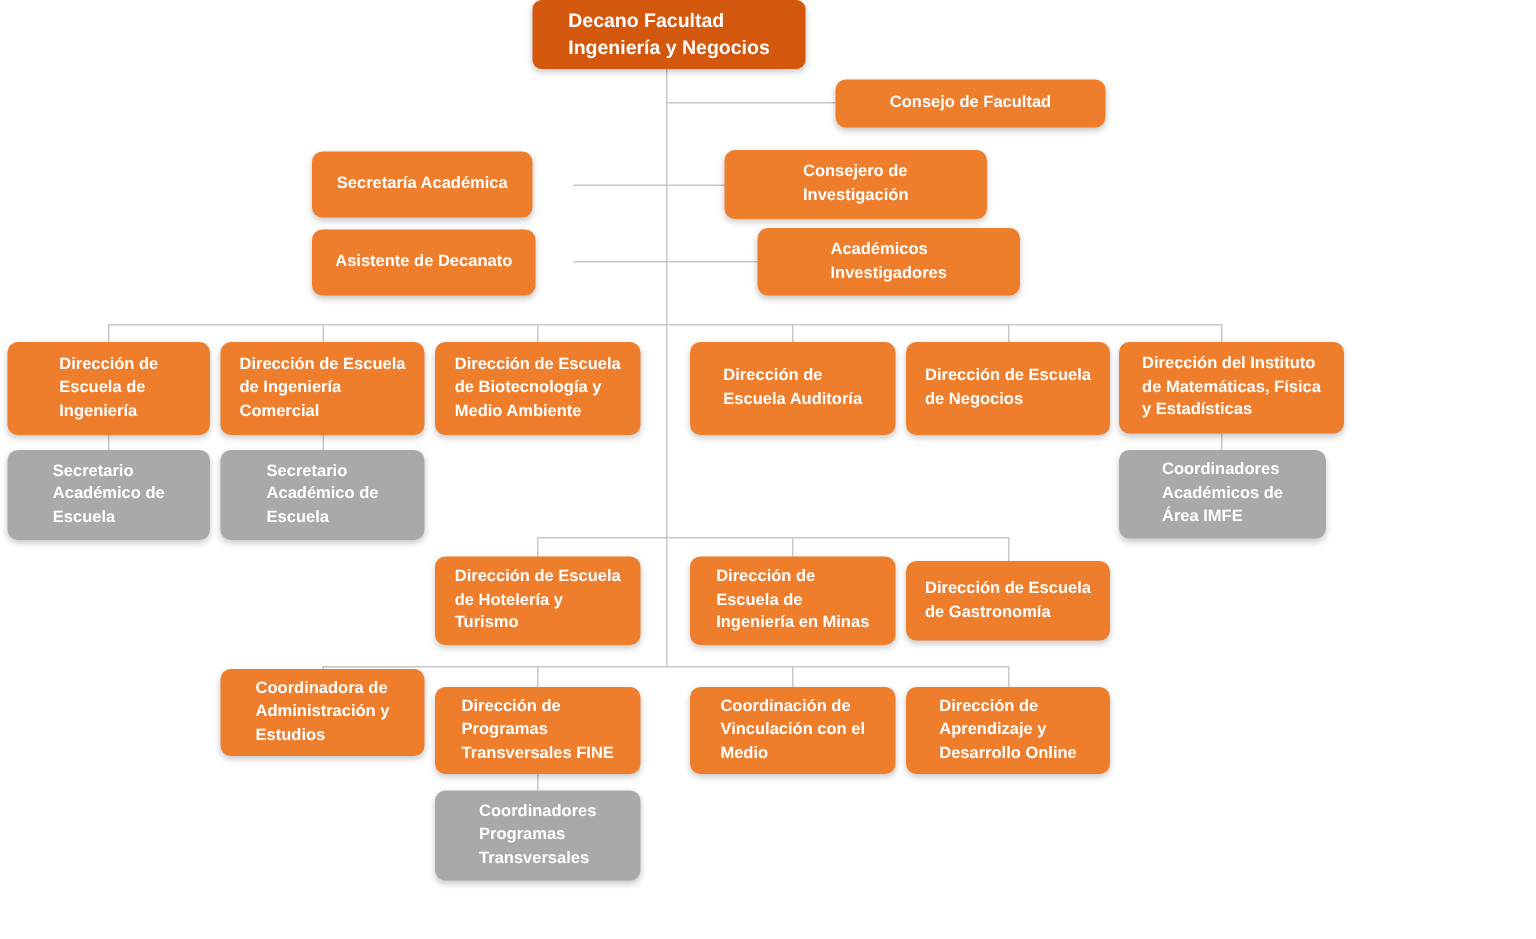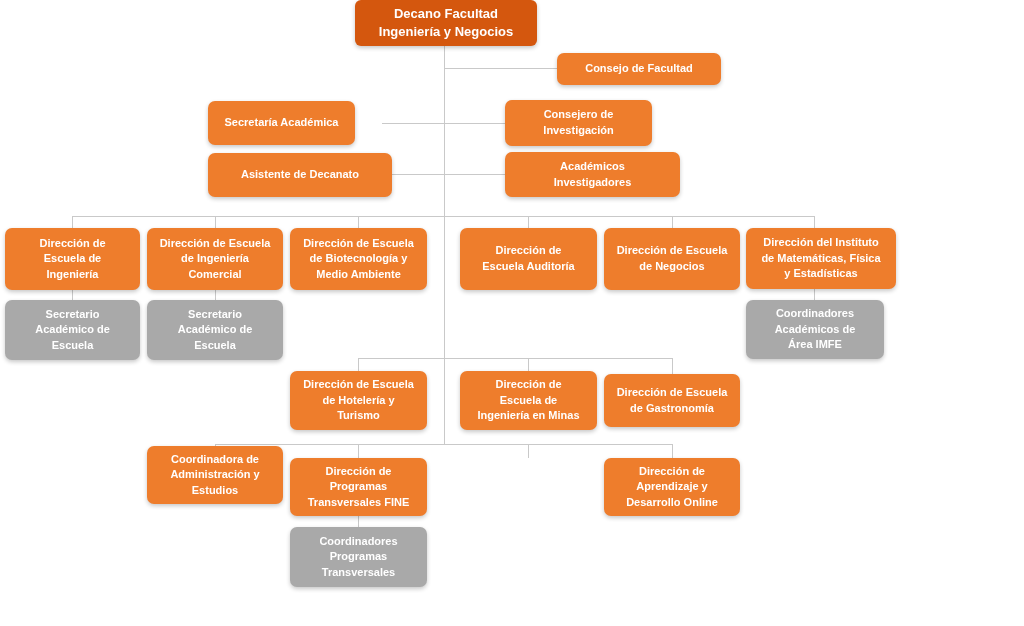--- a/index.html
+++ b/index.html
@@ -22,21 +22,20 @@
   }
   .h { height: 1px; }
   .v { width: 1px; }
   
   .node {
     position: absolute;
     box-sizing: border-box;
     display: flex;
     align-items: center;
     justify-content: center;
-    text-align: center;
     color: var(--text, #ffffff);
     font-weight: 700;
     font-size: 11px;
     line-height: 1.42;
     white-space: pre-line;
     border-radius: 7px;
     padding: 2px 5px;
     box-shadow: 0 2px 4px rgba(0,0,0,0.22);
   }
   .node.primary {
@@ -77,25 +76,25 @@
   <div class="v" style="left:528px;top:358px;height:13px"></div>
   <div class="v" style="left:672px;top:358px;height:16px"></div>
   <div class="v" style="left:215px;top:444px;height:14px"></div>
   <div class="v" style="left:358px;top:444px;height:14px"></div>
   <div class="v" style="left:528px;top:444px;height:14px"></div>
   <div class="v" style="left:672px;top:444px;height:14px"></div>
   <div class="v" style="left:358px;top:516px;height:11px"></div>
 
   <div class="node primary" style="left:355px;top:0px;width:182px;height:46px">Decano Facultad
 Ingeniería y Negocios</div>
-  <div class="node accent" style="left:557px;top:53px;width:164px;height:32px">Consejo de Facultad</div>
+  <div class="node accent" style="left:557px;top:53px;width:180px;height:32px">Consejo de Facultad</div>
   <div class="node accent" style="left:208px;top:101px;width:147px;height:44px">Secretaría Académica</div>
-  <div class="node accent" style="left:505px;top:100px;width:147px;height:46px">Consejero de
+  <div class="node accent" style="left:483px;top:100px;width:175px;height:46px">Consejero de
 Investigación</div>
-  <div class="node accent" style="left:208px;top:153px;width:184px;height:44px">Asistente de Decanato</div>
+  <div class="node accent" style="left:208px;top:153px;width:149px;height:44px">Asistente de Decanato</div>
   <div class="node accent" style="left:505px;top:152px;width:175px;height:45px">Académicos
 Investigadores</div>
 
   <div class="node accent" style="left:5px;top:228px;width:135px;height:62px">Dirección de
 Escuela de
 Ingeniería</div>
   <div class="node accent" style="left:147px;top:228px;width:136px;height:62px">Dirección de Escuela
 de Ingeniería
 Comercial</div>
   <div class="node accent" style="left:290px;top:228px;width:137px;height:62px">Dirección de Escuela
@@ -127,20 +126,23 @@
 Ingeniería en Minas</div>
   <div class="node accent" style="left:604px;top:374px;width:136px;height:53px">Dirección de Escuela
 de Gastronomía</div>
 
   <div class="node accent" style="left:147px;top:446px;width:136px;height:58px">Coordinadora de
 Administración y
 Estudios</div>
   <div class="node accent" style="left:290px;top:458px;width:137px;height:58px">Dirección de
 Programas
 Transversales FINE</div>
+  <div class="node accent" style="left:460px;top:458px;width:137px;height:58px">Coordinación de
+Vinculación con el
+Medio</div>
   <div class="node accent" style="left:604px;top:458px;width:136px;height:58px">Dirección de
 Aprendizaje y
 Desarrollo Online</div>
 
   <div class="node support" style="left:290px;top:527px;width:137px;height:60px">Coordinadores
 Programas
 Transversales</div>
 
 </div>
 

